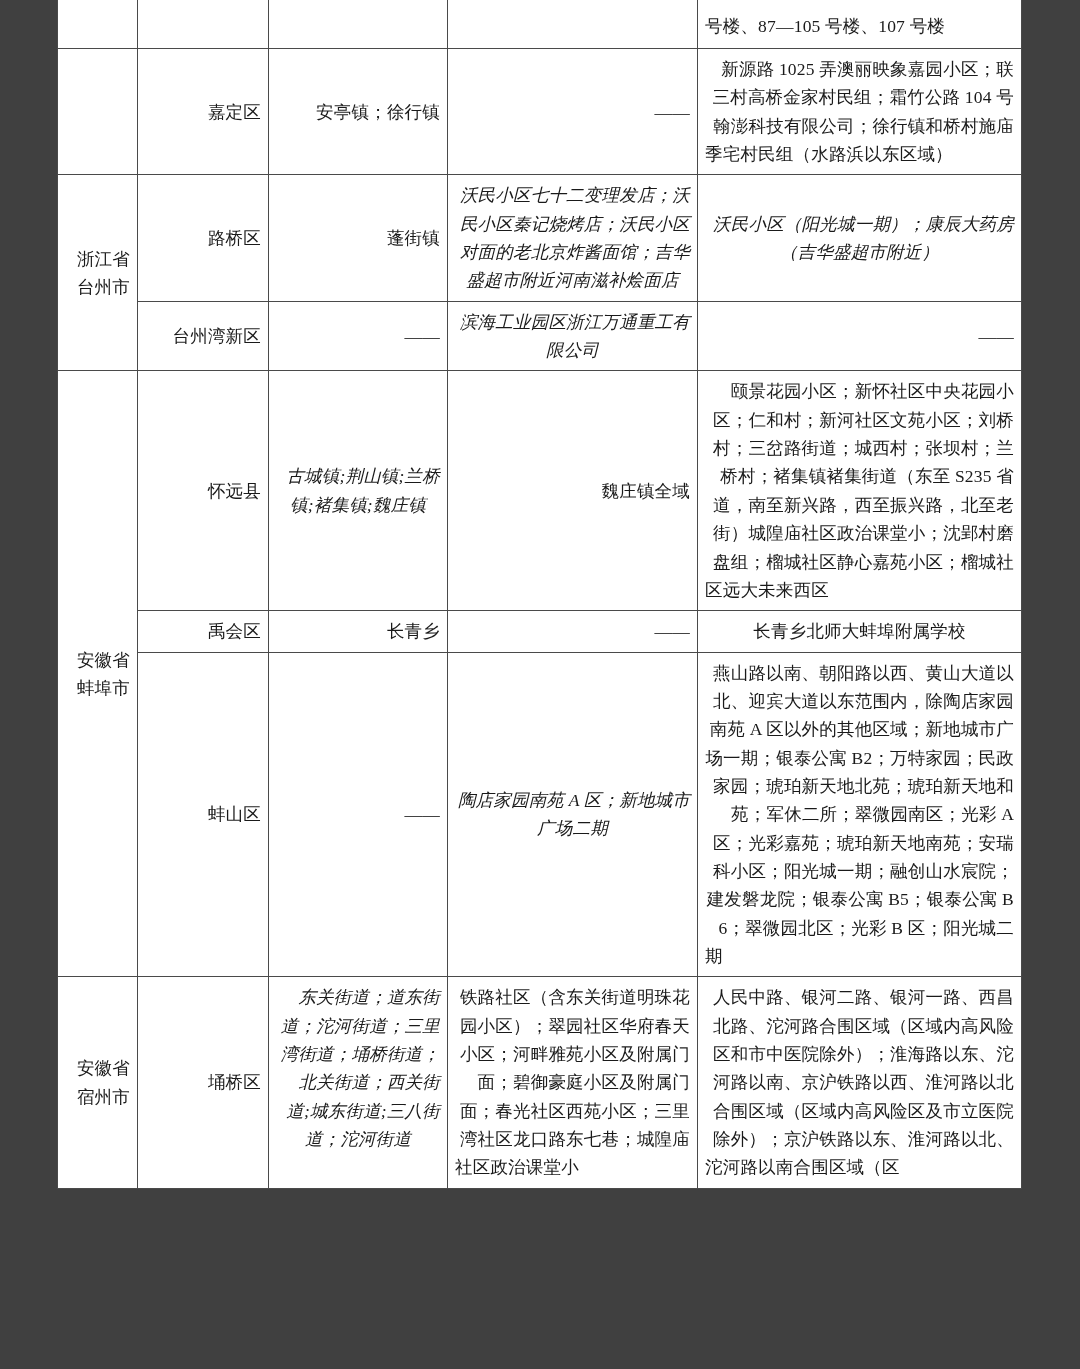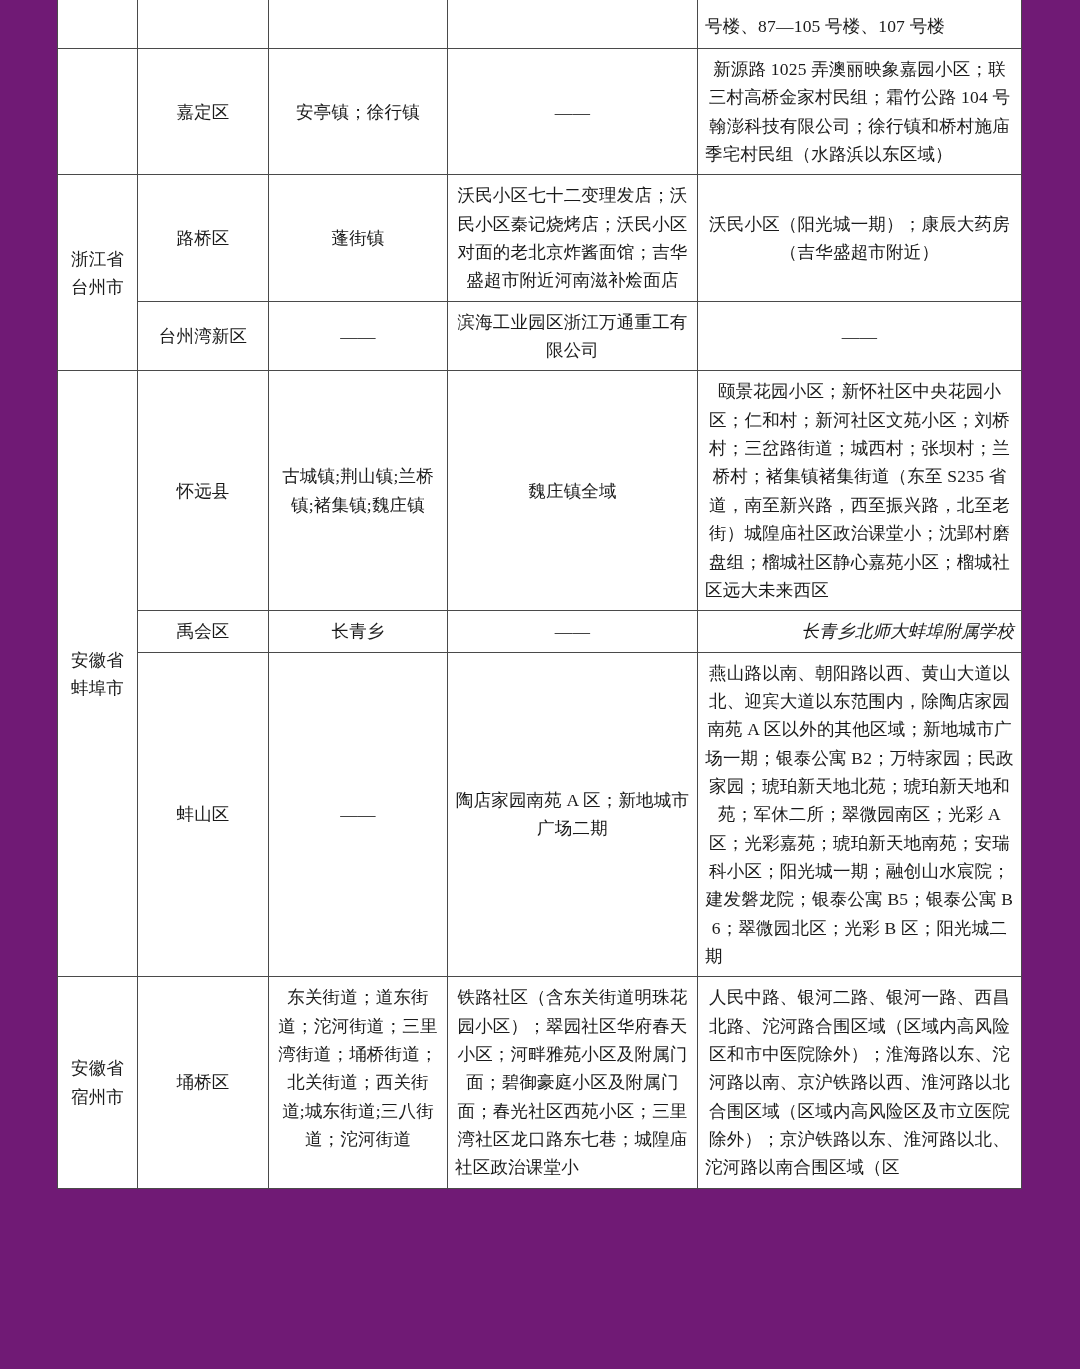--- a/index.html
+++ b/index.html
@@ -12,42 +12,42 @@
     height: 1369px;
     font-family: "Liberation Serif", "DejaVu Serif", serif;
     color: #1c1c1c;
     overflow: hidden;
   }
 
   .page {
     position: relative;
     width: 1080px;
     height: 1369px;
-    background: #701a75;
+    background: #404040;
   }
 
   
   .table-wrap {
     position: absolute;
     left: 57px;
     top: 0px;
     width: 964px;
   }
 
   table.risk-table {
     border-collapse: collapse;
     table-layout: fixed;
     width: 964px;
     background: #ffffff;
   }
 
   table.risk-table td {
     border: 1px solid #4a4a4a;
     vertical-align: middle;
-    text-align: center;
+    text-align: right;
     padding: 6px 7px;
     font-size: 17.5px;
     line-height: 1.62;
     letter-spacing: 0.2px;
     color: #1a1a1a;
     word-break: break-all;
   }
 
   
   col.c-prov { width: 80px; }
@@ -65,20 +65,21 @@
 
   td.just {
     text-align: justify;
     text-align-last: left;
     text-justify: inter-character;
   }
   td.center-last {
     text-align: justify;
     text-align-last: center;
     text-justify: inter-character;
+    font-style: italic;
   }
 
   td.dash {
     letter-spacing: -1px;
   }
 
   td.pad-big { padding: 10px 9px; }
 
   
   tr.clipped-top td { height: 40px; padding-top: 0; padding-bottom: 8px; vertical-align: bottom;}
@@ -140,21 +141,21 @@
           <td class="cell-dist">怀远县</td>
           <td class="cell-town center-last">古城镇;荆山镇;兰桥镇;褚集镇;魏庄镇</td>
           <td>魏庄镇全域</td>
           <td class="just pad-big">颐景花园小区；新怀社区中央花园小区；仁和村；新河社区文苑小区；刘桥村；三岔路街道；城西村；张坝村；兰桥村；褚集镇褚集街道（东至 S235 省道，南至新兴路，西至振兴路，北至老街）城隍庙社区政治课堂小；沈郢村磨盘组；榴城社区静心嘉苑小区；榴城社区远大未来西区</td>
         </tr>
 
         <tr>
           <td class="cell-dist">禹会区</td>
           <td class="cell-town">长青乡</td>
           <td class="dash">——</td>
-          <td style="text-align:right;font-style:italic;">长青乡北师大蚌埠附属学校</td>
+          <td style="text-align:center;">长青乡北师大蚌埠附属学校</td>
         </tr>
 
         <tr>
           <td class="cell-dist">蚌山区</td>
           <td class="cell-town dash">——</td>
           <td class="center-last">陶店家园南苑 A 区；新地城市广场二期</td>
           <td class="just pad-big">燕山路以南、朝阳路以西、黄山大道以北、迎宾大道以东范围内，除陶店家园南苑 A 区以外的其他区域；新地城市广场一期；银泰公寓 B2；万特家园；民政家园；琥珀新天地北苑；琥珀新天地和苑；军休二所；翠微园南区；光彩 A 区；光彩嘉苑；琥珀新天地南苑；安瑞科小区；阳光城一期；融创山水宸院；建发磐龙院；银泰公寓 B5；银泰公寓 B6；翠微园北区；光彩 B 区；阳光城二期</td>
         </tr>
 
         <tr class="clipped-bottom">

